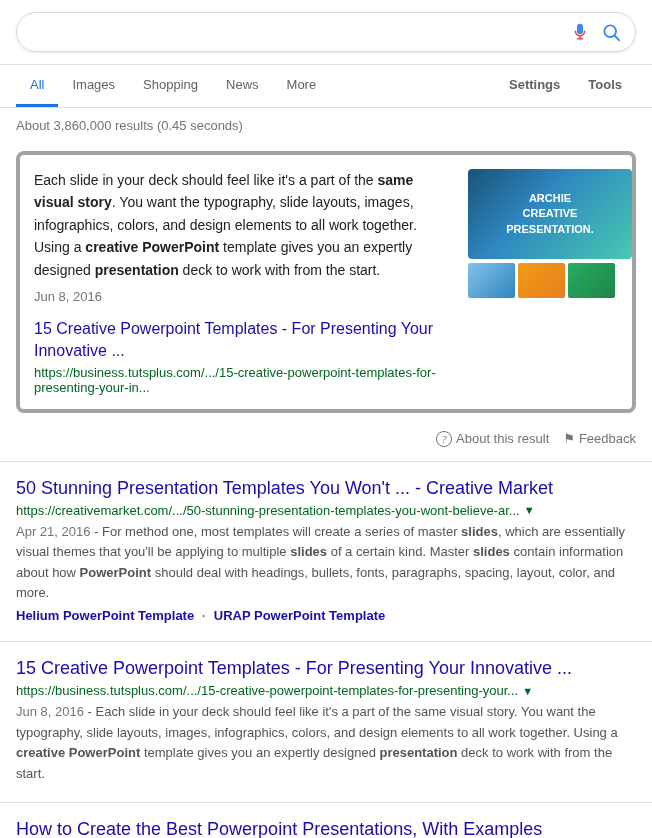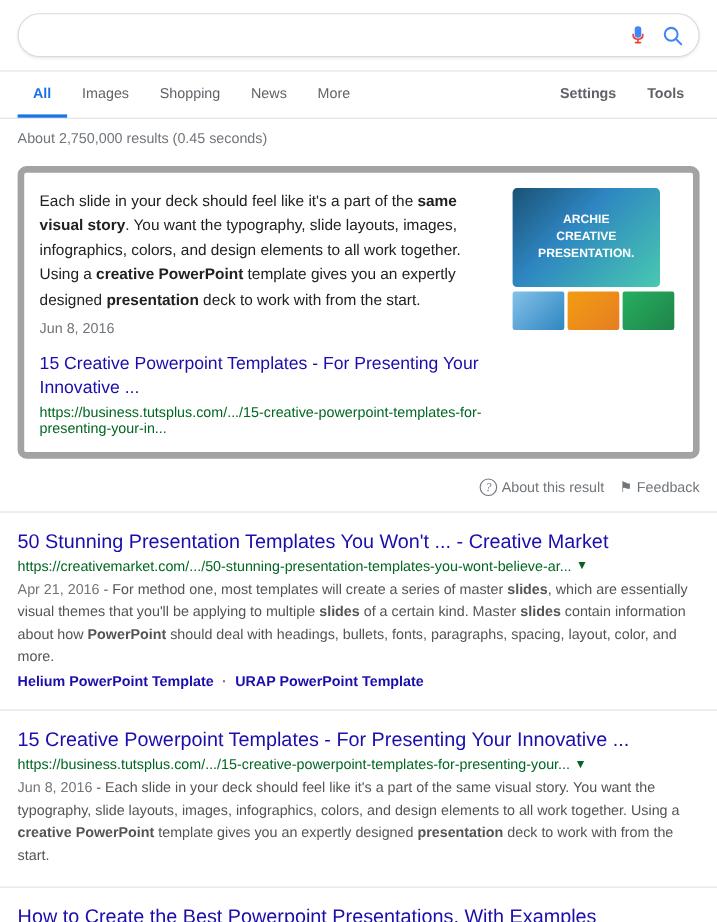--- a/index.html
+++ b/index.html
@@ -62,39 +62,39 @@
       font-size: 13px;
       color: #5f6368;
       cursor: pointer;
       border-bottom: 3px solid transparent;
       text-decoration: none;
       display: inline-block;
     }
     .nav-tab.active {
       color: #1a73e8;
       border-bottom: 3px solid #1a73e8;
-      font-weight: 700;
+      font-weight: 400;
     }
     .nav-right {
       margin-left: auto;
       display: flex;
       font-weight: bold;
     }
 
     
     .results-info {
       padding: 10px 16px;
       font-size: 13px;
       color: #70757a;
     }
 
     
     .featured-card {
       margin: 8px 16px 12px;
-      border: 6px solid #a3a3a3;
+      border: 4px solid #a3a3a3;
       border-radius: 8px;
       padding: 14px;
       display: flex;
       gap: 12px;
     }
     .featured-text {
       flex: 1;
       font-size: 14px;
       line-height: 1.6;
       color: #202124;
@@ -102,21 +102,21 @@
     .featured-text .date {
       color: #70757a;
       font-size: 13px;
       margin-top: 6px;
     }
     .featured-image-grid {
       width: 150px;
       flex-shrink: 0;
     }
     .featured-image-grid .main-img {
-      width: 134px;
+      width: 164px;
       height: 90px;
       background: linear-gradient(135deg, #1a5276 0%, #2e86c1 40%, #48c9b0 100%);
       border-radius: 4px;
       display: flex;
       flex-direction: column;
       align-items: center;
       justify-content: center;
       color: white;
       font-size: 11px;
       font-weight: bold;
@@ -273,21 +273,21 @@
   <a class="nav-tab">Images</a>
   <a class="nav-tab">Shopping</a>
   <a class="nav-tab">News</a>
   <a class="nav-tab">More</a>
   <div class="nav-right">
     <a class="nav-tab">Settings</a>
     <a class="nav-tab">Tools</a>
   </div>
 </div>
 
-<div class="results-info">About 2,750,000 results (0.45 seconds)</div>
+<div class="results-info">About 3,860,000 results (0.45 seconds)</div>
 
 <div class="featured-card">
   <div style="flex:1; display:flex; flex-direction:column;">
     <div class="featured-text">
       Each slide in your deck should feel like it's a part of the <b>same visual story</b>. You want the typography, slide layouts, images, infographics, colors, and design elements to all work together. Using a <b>creative PowerPoint</b> template gives you an expertly designed <b>presentation</b> deck to work with from the start.
       <div class="date">Jun 8, 2016</div>
     </div>
     <div class="featured-link">
       <a>15 Creative Powerpoint Templates - For Presenting Your Innovative ...</a>
       <div class="url">https://business.tutsplus.com/.../15-creative-powerpoint-templates-for-presenting-your-in...</div>

